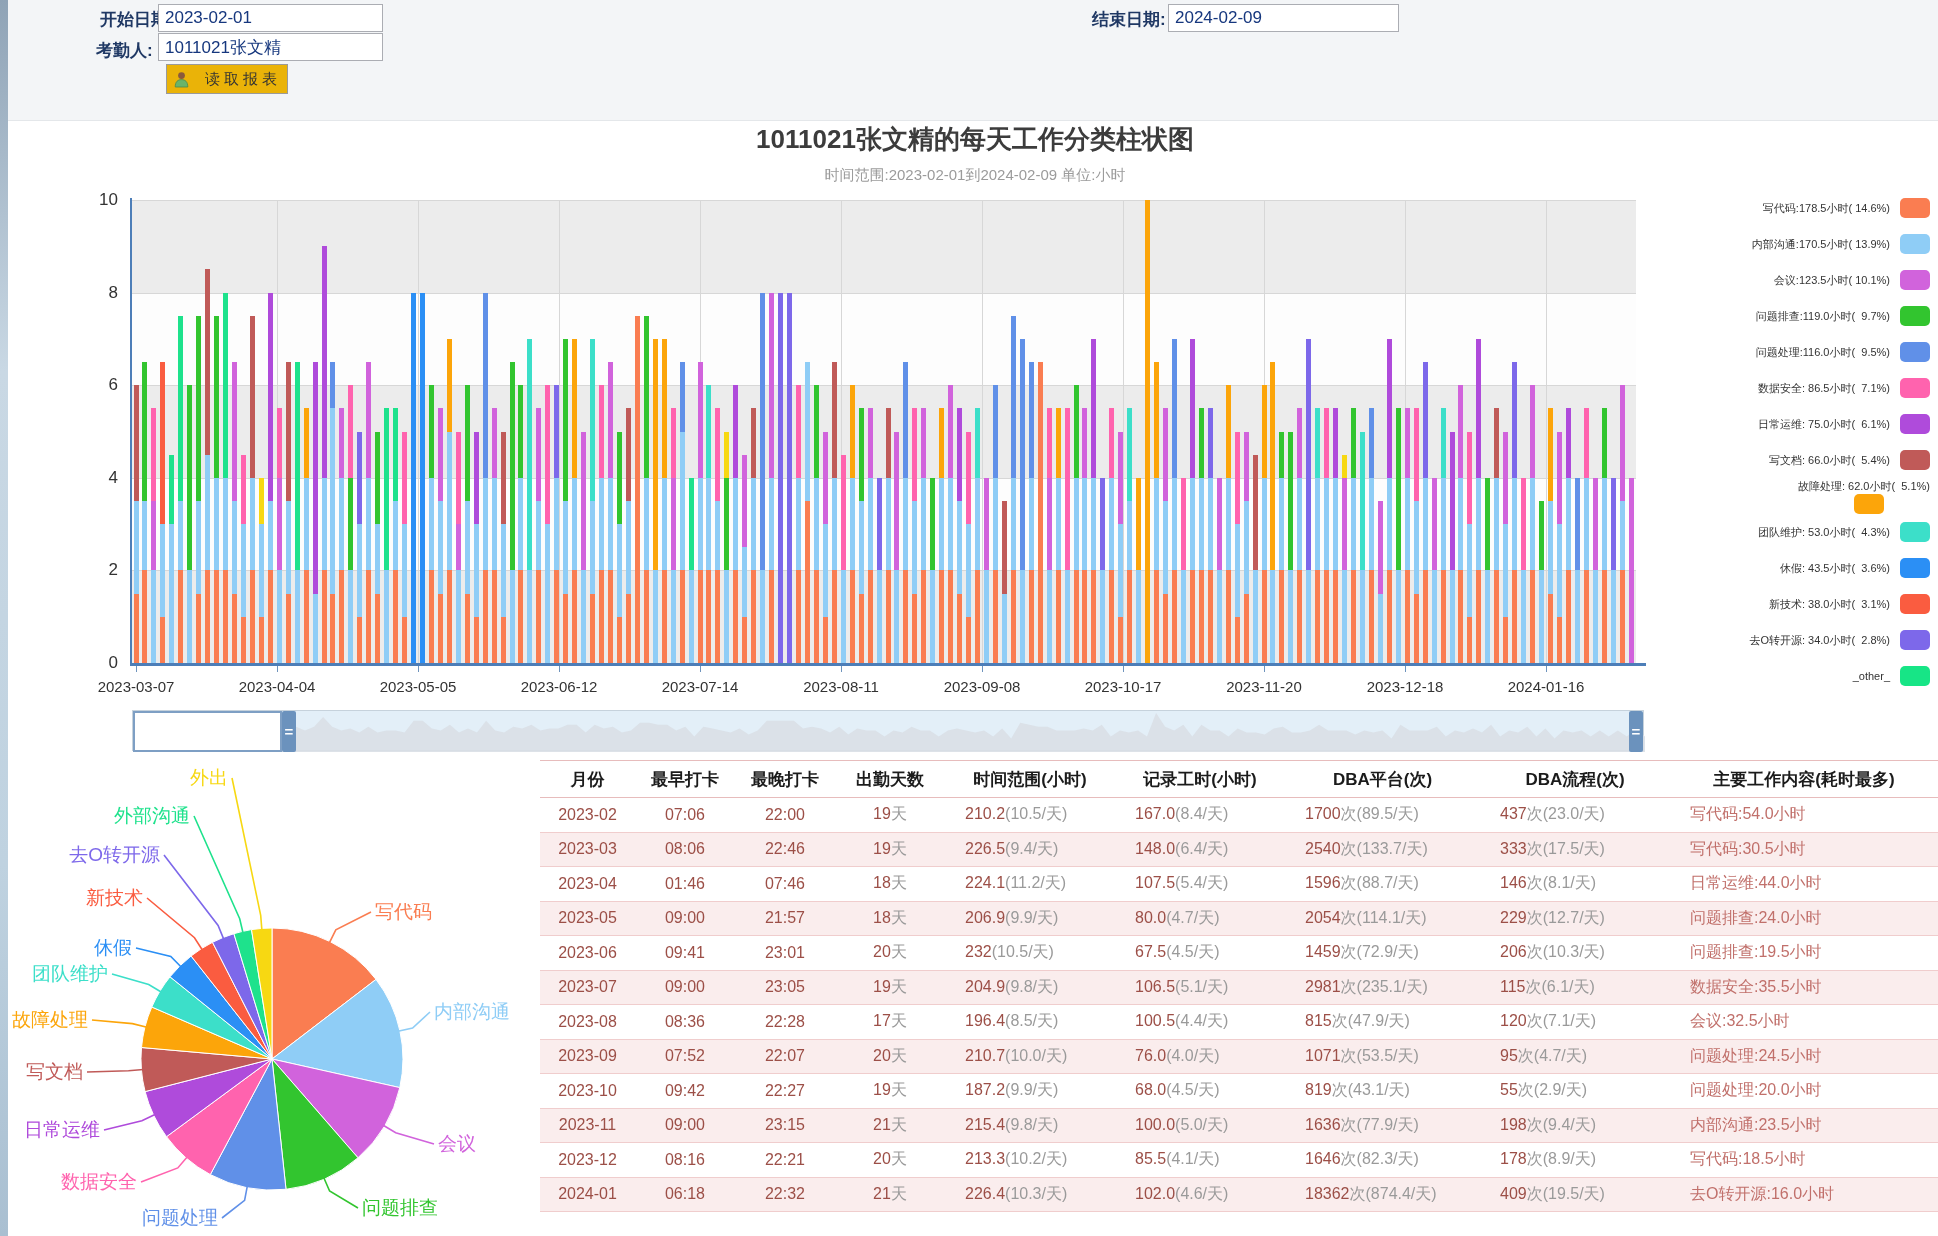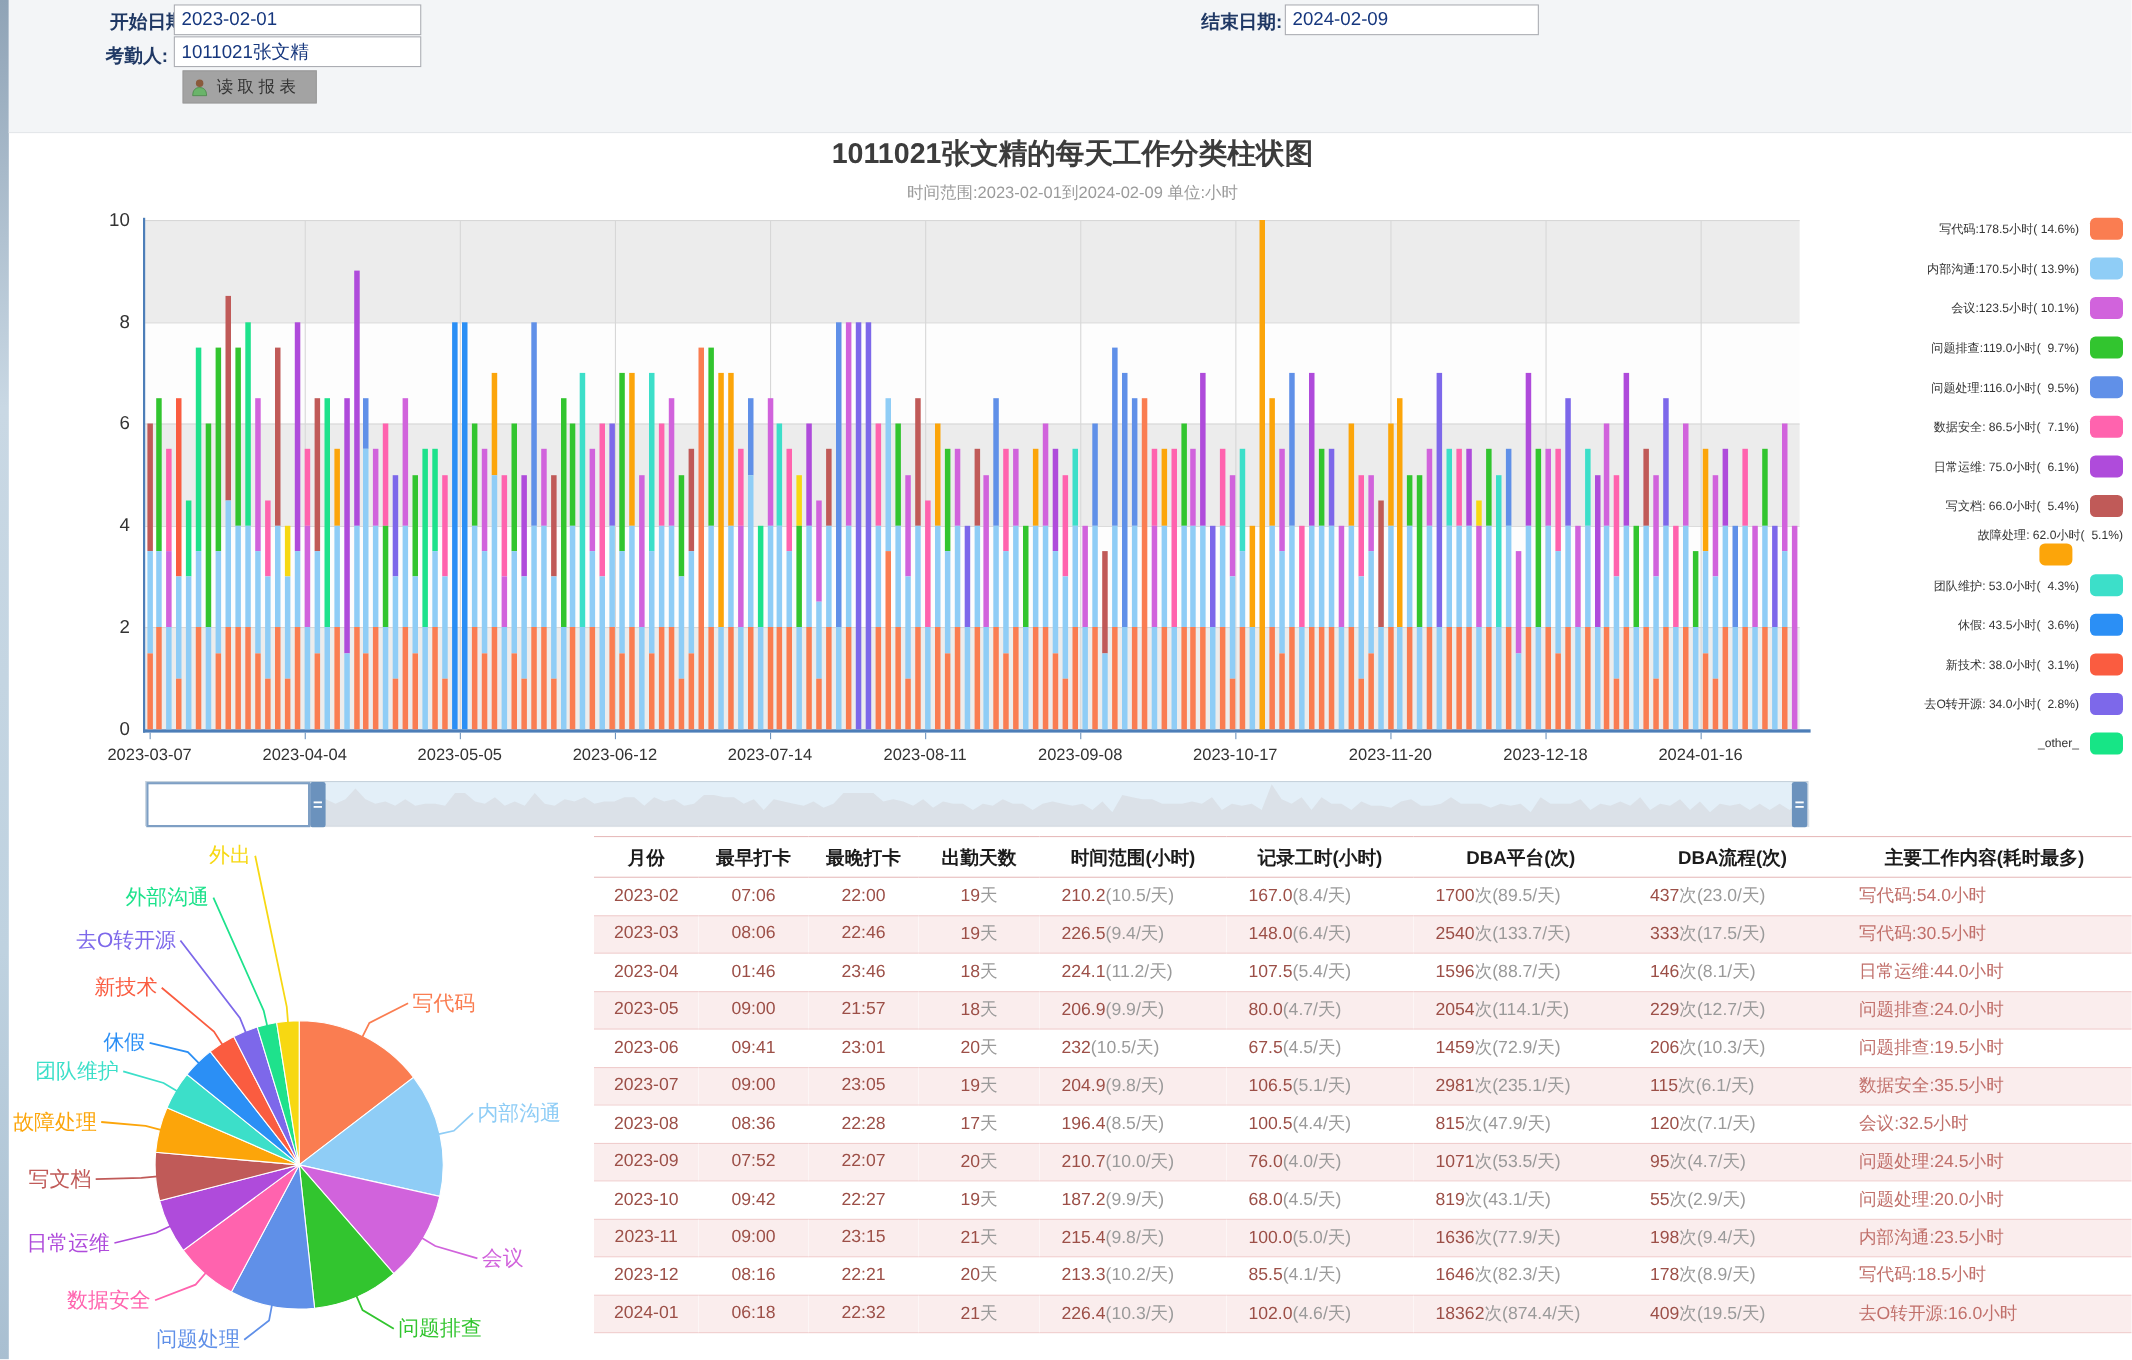--- a/index.html
+++ b/index.html
@@ -7,23 +7,23 @@
        font-family:"Liberation Sans","DejaVu Sans",sans-serif;}
   .abs{position:absolute;}
   
   #edge{left:0;top:0;width:8px;height:1236px;
         background:linear-gradient(180deg,#8fa3b6 0%,#c9d8e4 30%,#bfd2e0 70%,#a9bfd1 100%);}
   
   #formband{left:8px;top:0;width:1930px;height:120px;background:#f3f5f7;border-bottom:1px solid #e4e7ea;}
   .flabel{font-size:17px;font-weight:bold;color:#1f3864;}
   .finput{position:absolute;background:#fff;border:1px solid #abadb3;font-size:17px;color:#16377e;
           padding:2px 6px;box-sizing:border-box;font-family:"Liberation Sans",sans-serif;}
-  #read-btn{position:absolute;left:158px;top:64px;width:122px;height:30px;background:#a3a3a3;
+  #read-btn{position:absolute;left:158px;top:64px;width:122px;height:30px;background:#eab308;
             border:1px solid #9a9a9a;font-size:15px;color:#333;display:flex;align-items:center;
-            justify-content:flex-start;gap:7px;letter-spacing:4px;cursor:pointer;}
+            justify-content:space-between;gap:7px;letter-spacing:4px;cursor:pointer;}
   
   #chart-title{left:460px;top:122px;width:1030px;text-align:center;font-size:26px;font-weight:bold;color:#3c3c3c;}
   #chart-subtitle{left:460px;top:166px;width:1030px;text-align:center;font-size:15px;color:#9b9b9b;}
   #plot{left:132px;top:200px;width:1504px;height:463px;}
   .band{position:absolute;left:0;width:1504px;height:92.6px;}
   .band.g{background:#ececec;}
   .band.w{background:#fdfdfd;}
   .hgrid{position:absolute;left:0;width:1504px;height:1px;background:#d7d7d7;}
   .vgrid{position:absolute;top:0;width:1px;height:463px;background:#d7d7d7;}
   #yaxis-line{left:130px;top:198px;width:2px;height:468px;background:#4d7eb8;}
@@ -1050,21 +1050,21 @@
             <td class="c"><span class="t-main">19</span><span class="t-sub">天</span></td>
             <td class="l"><span class="t-main">226.5</span><span class="t-sub">(9.4/天)</span></td>
             <td class="l"><span class="t-main">148.0</span><span class="t-sub">(6.4/天)</span></td>
             <td class="l"><span class="t-main">2540</span><span class="t-sub">次(133.7/天)</span></td>
             <td class="l"><span class="t-main">333</span><span class="t-sub">次(17.5/天)</span></td>
             <td class="l"><span class="t-key">写代码:30.5小时</span></td>
           </tr>
           <tr>
             <td class="c"><span class="t-main">2023-04</span></td>
             <td class="c"><span class="t-main">01:46</span></td>
-            <td class="c"><span class="t-main">23:46</span></td>
+            <td class="c"><span class="t-main">07:46</span></td>
             <td class="c"><span class="t-main">18</span><span class="t-sub">天</span></td>
             <td class="l"><span class="t-main">224.1</span><span class="t-sub">(11.2/天)</span></td>
             <td class="l"><span class="t-main">107.5</span><span class="t-sub">(5.4/天)</span></td>
             <td class="l"><span class="t-main">1596</span><span class="t-sub">次(88.7/天)</span></td>
             <td class="l"><span class="t-main">146</span><span class="t-sub">次(8.1/天)</span></td>
             <td class="l"><span class="t-key">日常运维:44.0小时</span></td>
           </tr>
           <tr class="alt">
             <td class="c"><span class="t-main">2023-05</span></td>
             <td class="c"><span class="t-main">09:00</span></td>

